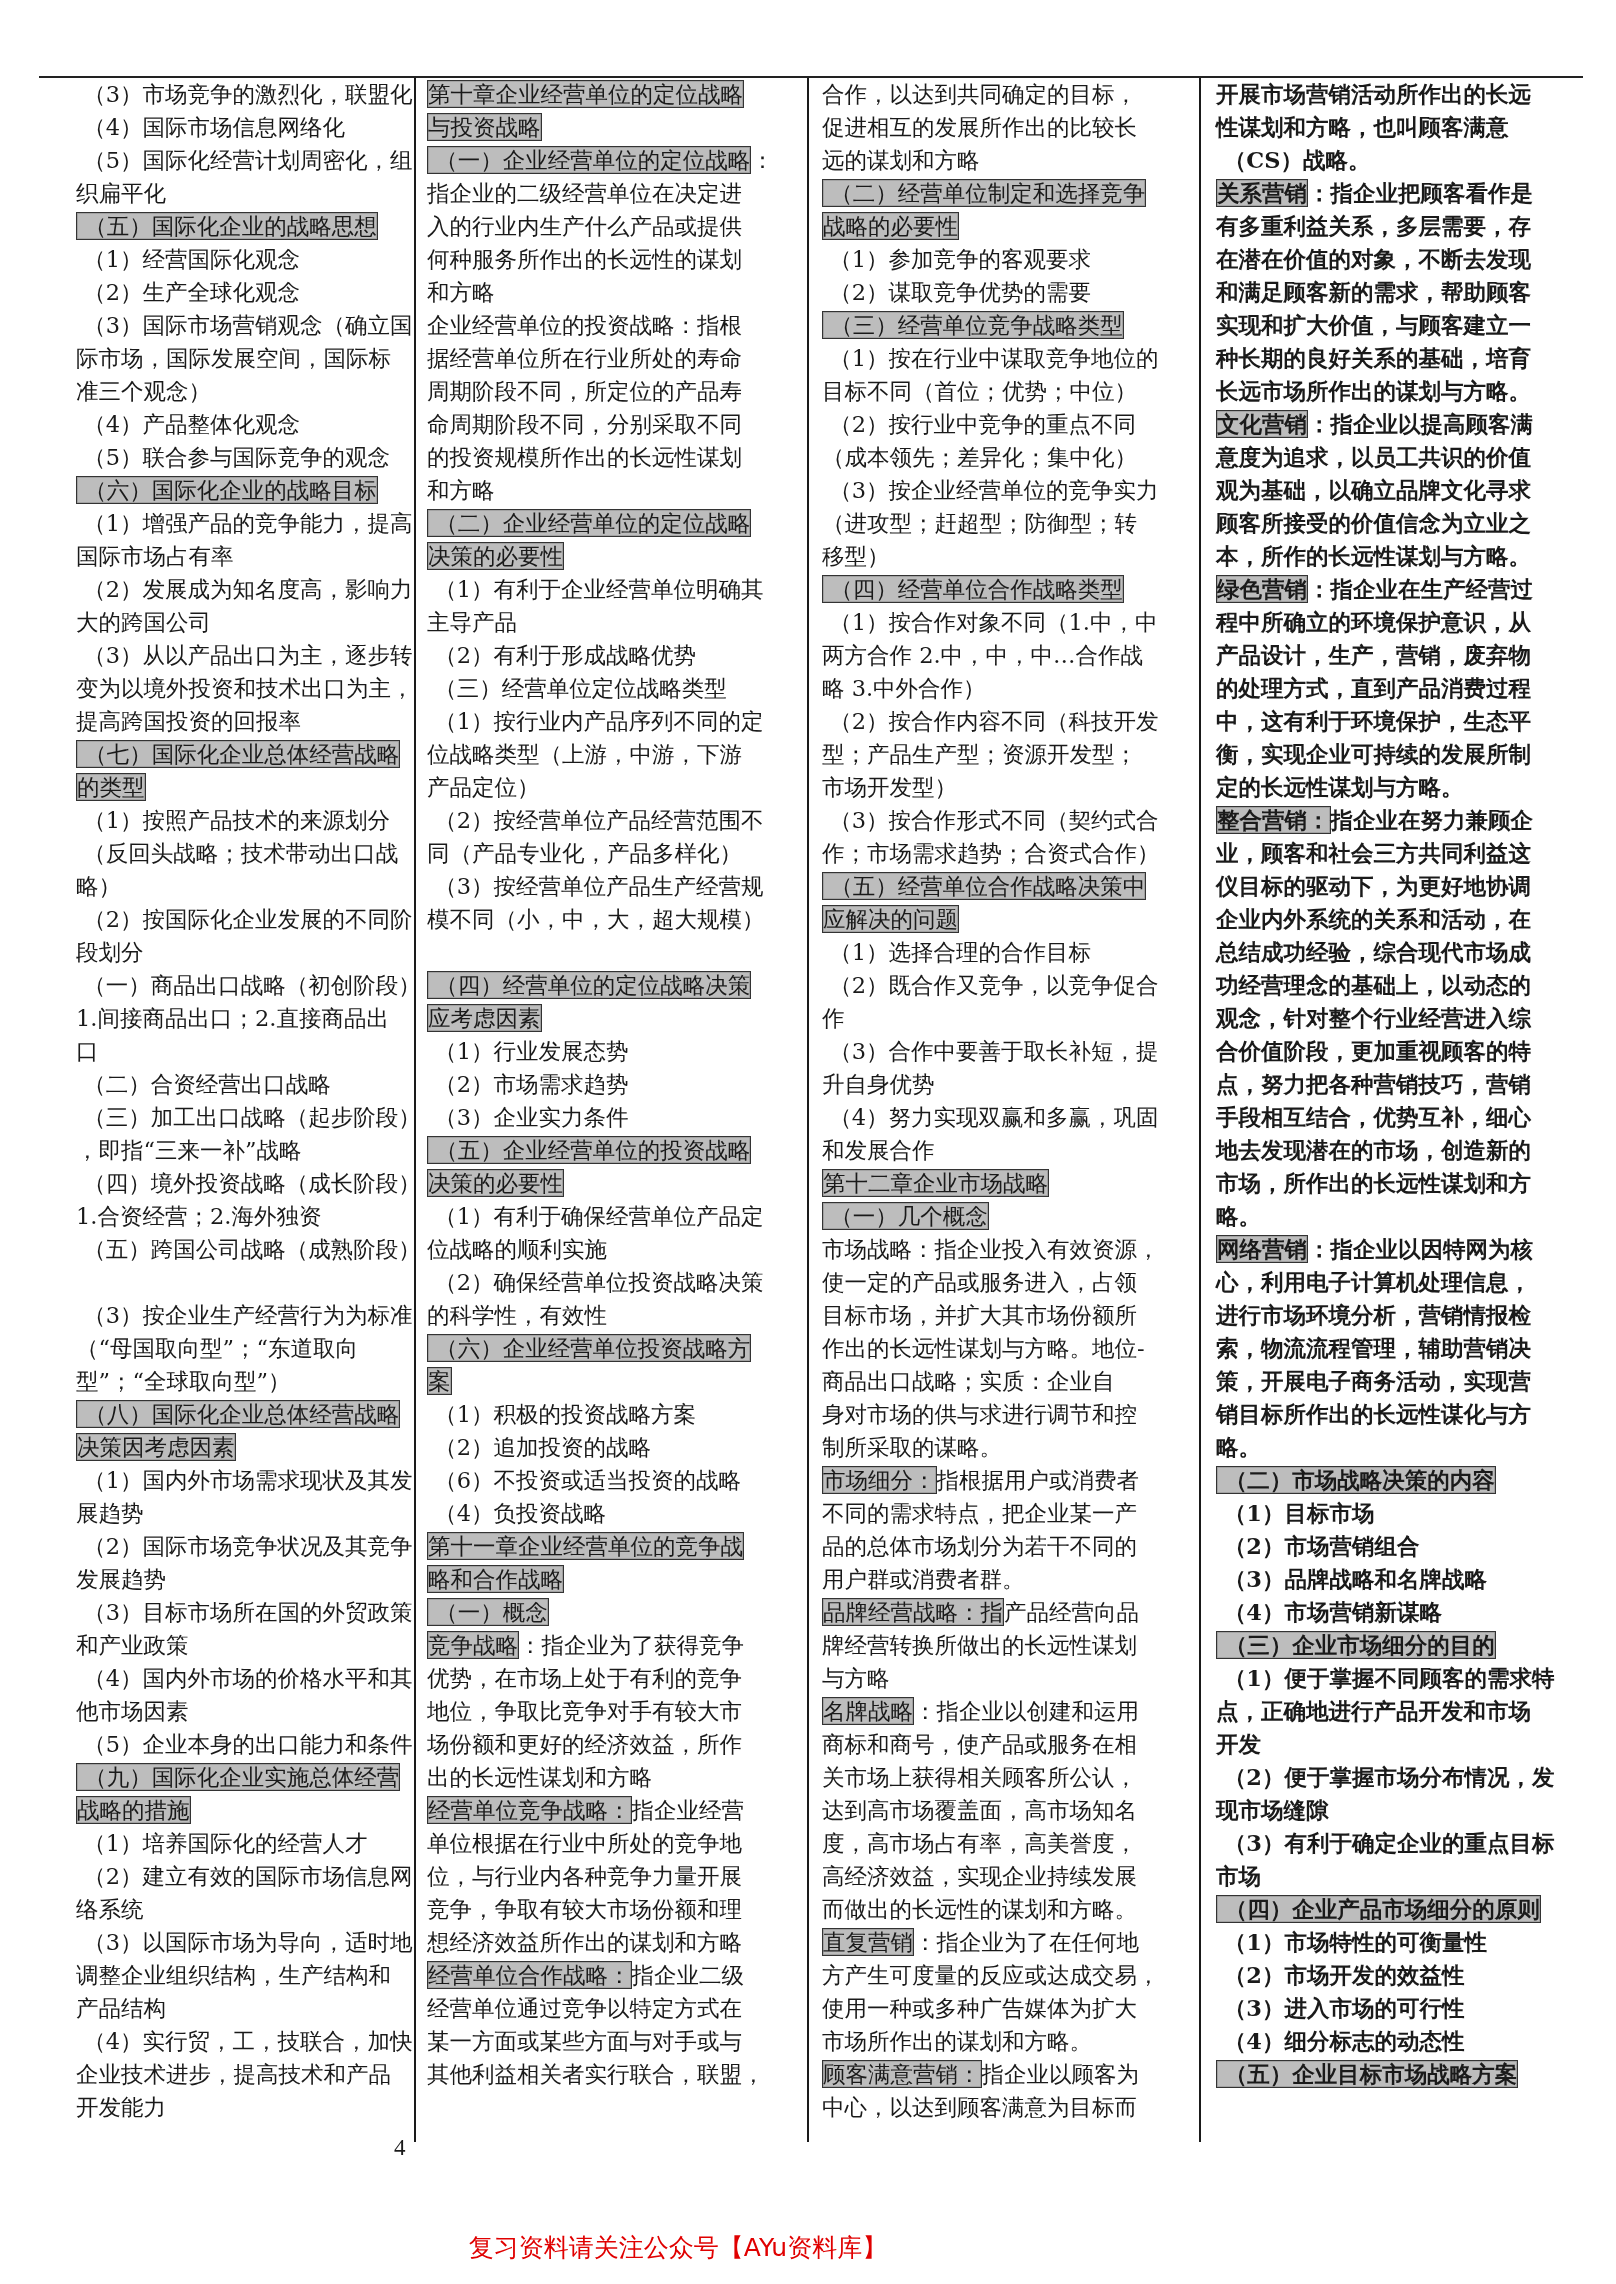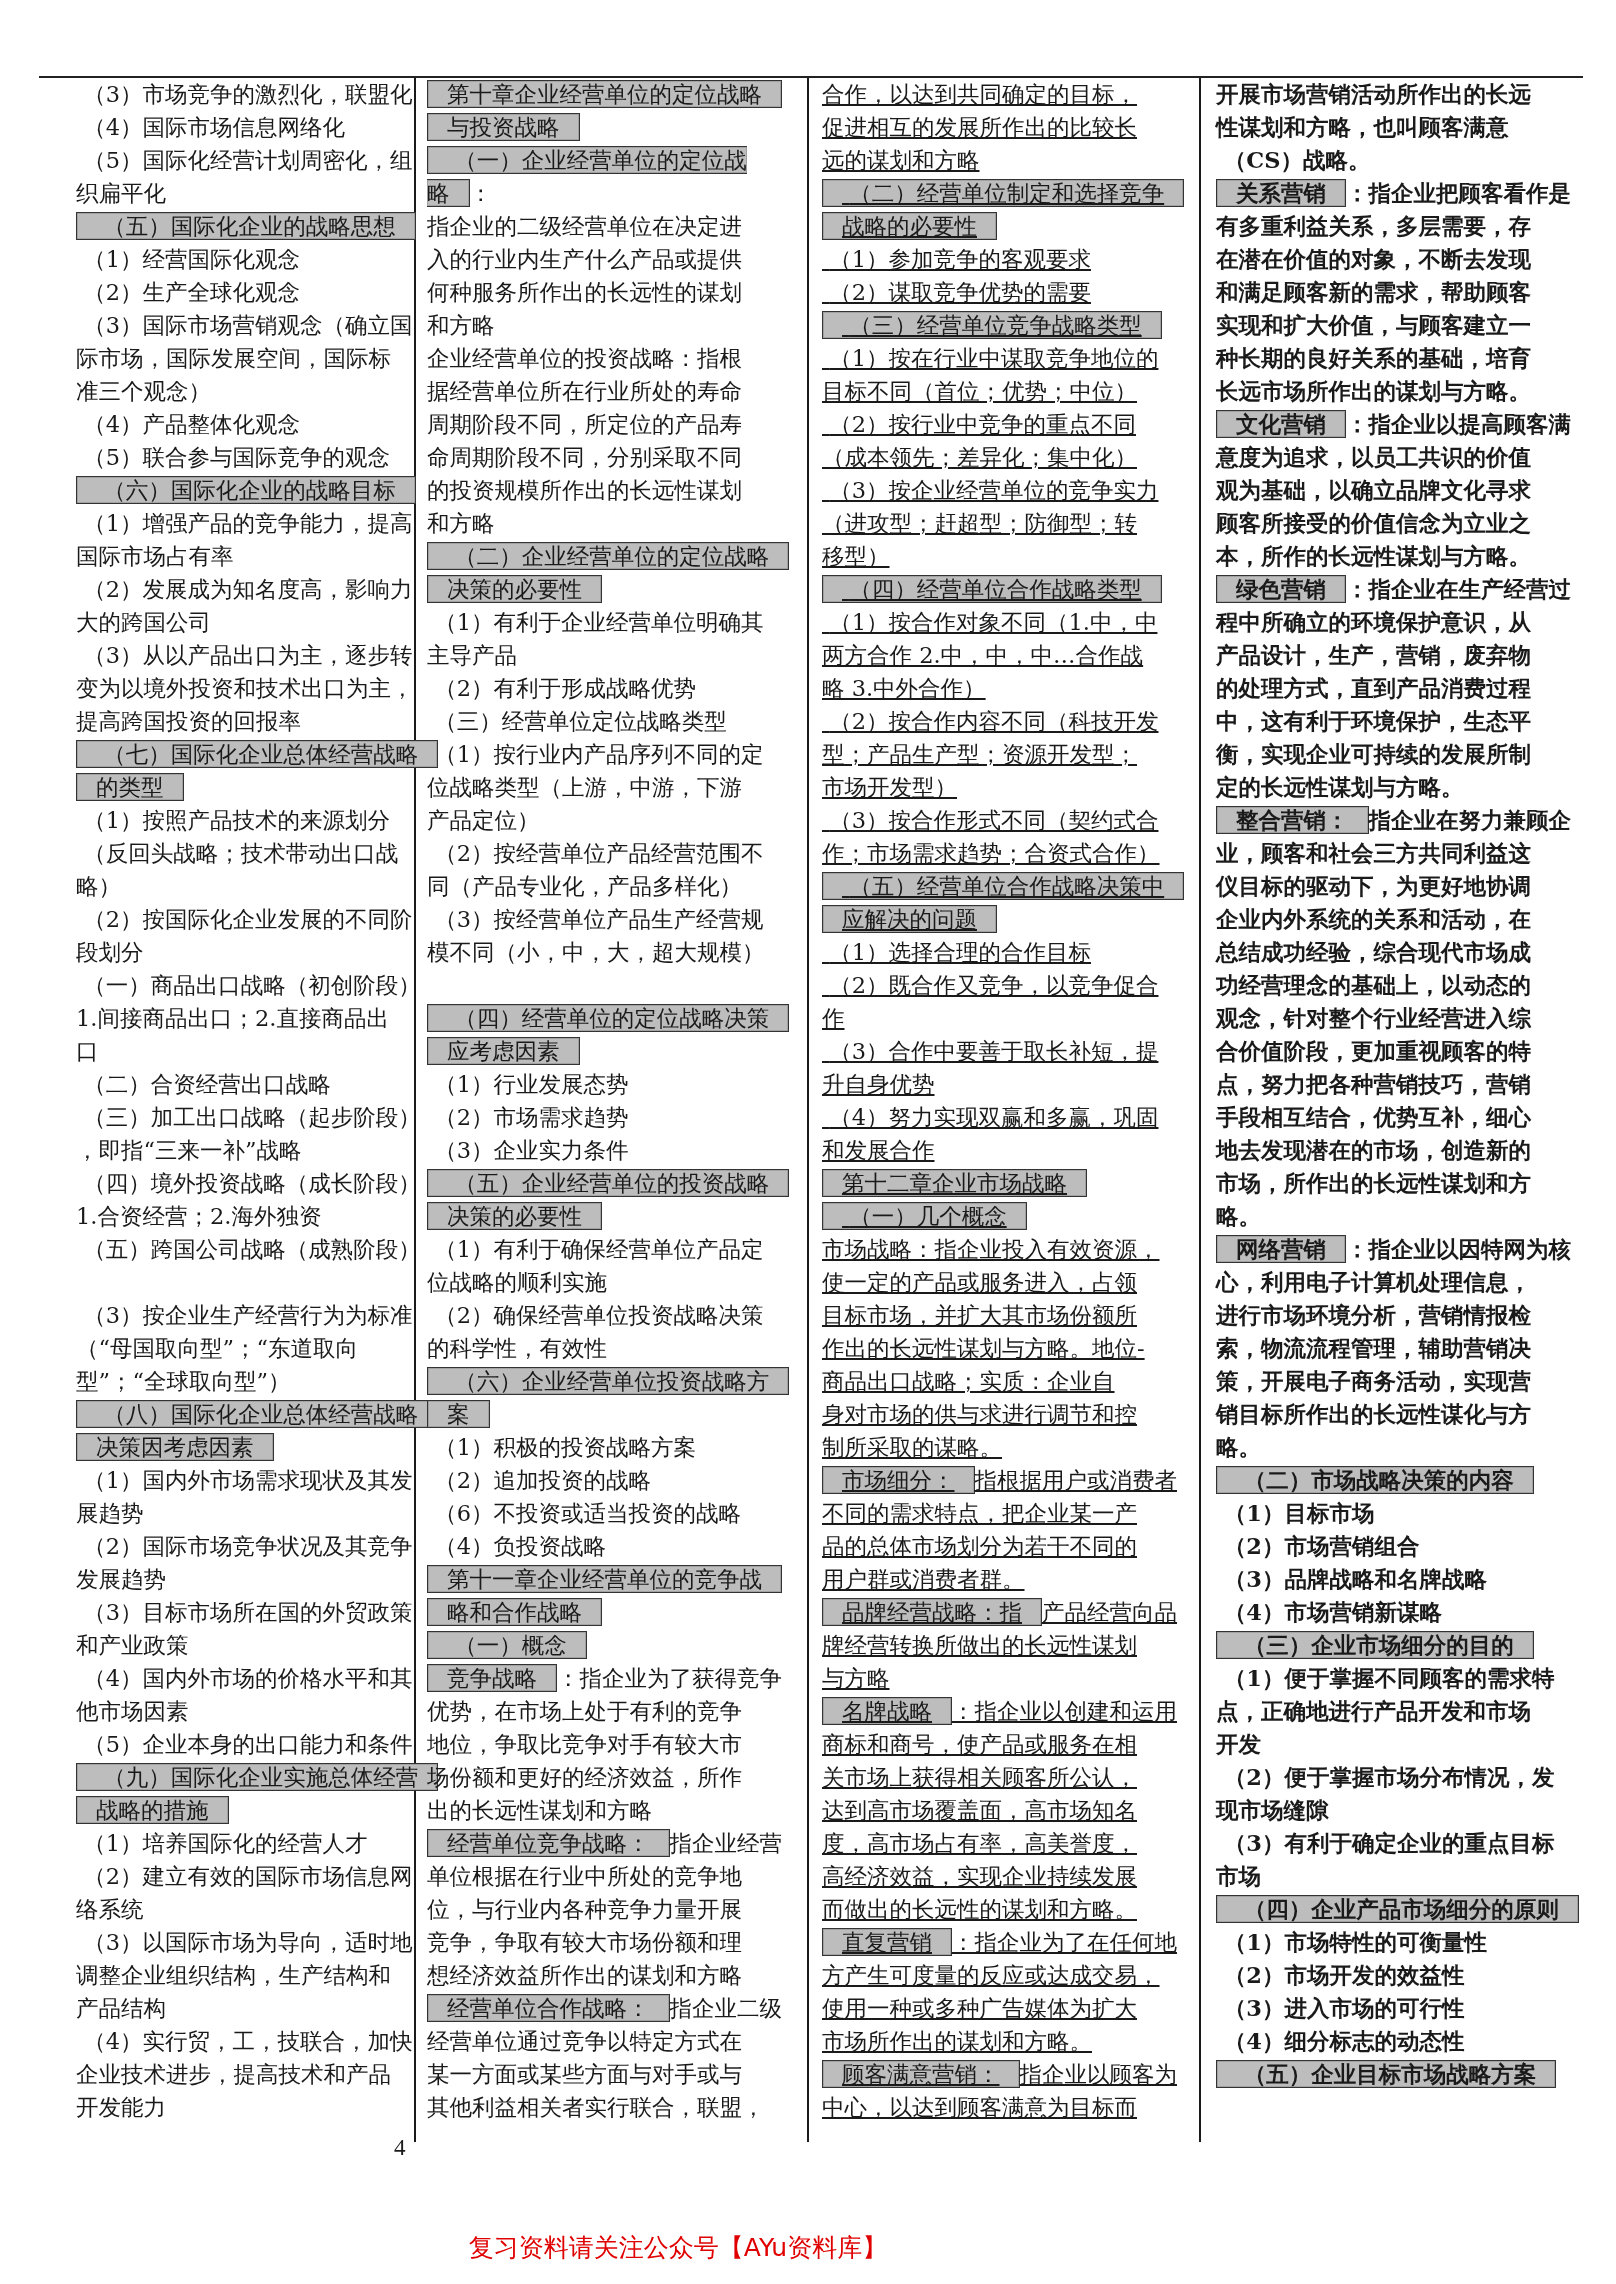--- a/index.html
+++ b/index.html
@@ -2,25 +2,25 @@
 <html style="font-size:12.4px"><head>
 <meta charset="utf-8">
 <style>
   html, body { margin:0; padding:0; background:#ffffff; }
   body { width:1616px; height:2284px; position:relative; overflow:hidden;
          font-family:"DejaVu Serif","Liberation Serif",serif; color:#1a1a1a; }
   .topline { position:absolute; left:39px; top:76px; width:1544px; height:2.3px; background:#222; }
   .col { position:absolute; top:78px; width:365px; font-size:22.5px; line-height:33px; }
   .c1 { left:40px;margin-left:36px; }
   .c2 { left:427px; }
-  .c3 { left:822px;text-decoration:underline; }
+  .c3 { left:822px; }
   .c4 { left:1216px;font-weight:bold; }
   .vline { position:absolute; top:78px; width:2.3px; height:2064px; background:#1a1a1a; }
   .line { white-space:pre-wrap; word-break:break-all; min-height:33px; }
-  .hl { background:#bdbdbd; border:1.6px solid #333; box-shadow:inset 0 0 0 0.8px #9a9a9a; padding:0 19px; }
+  .hl { background:#bdbdbd; border:1.6px solid #333; box-shadow:inset 0 0 0 0.8px #9a9a9a; padding:0 0; }
   .pagenum { position:absolute; left:394px; top:2135px; font-size:23px; font-family:"Liberation Serif",serif; }
   .footer { position:absolute; left:0; width:1356px; top:2231px; text-align:center; font-size:25px;
             color:#e00000; font-family:"DejaVu Sans","Liberation Sans",sans-serif; }
 </style>
 </head>
 <body>
 
 <div class="topline"></div>
 <div class="vline" style="left:414px"></div>
 <div class="vline" style="left:807px"></div>

